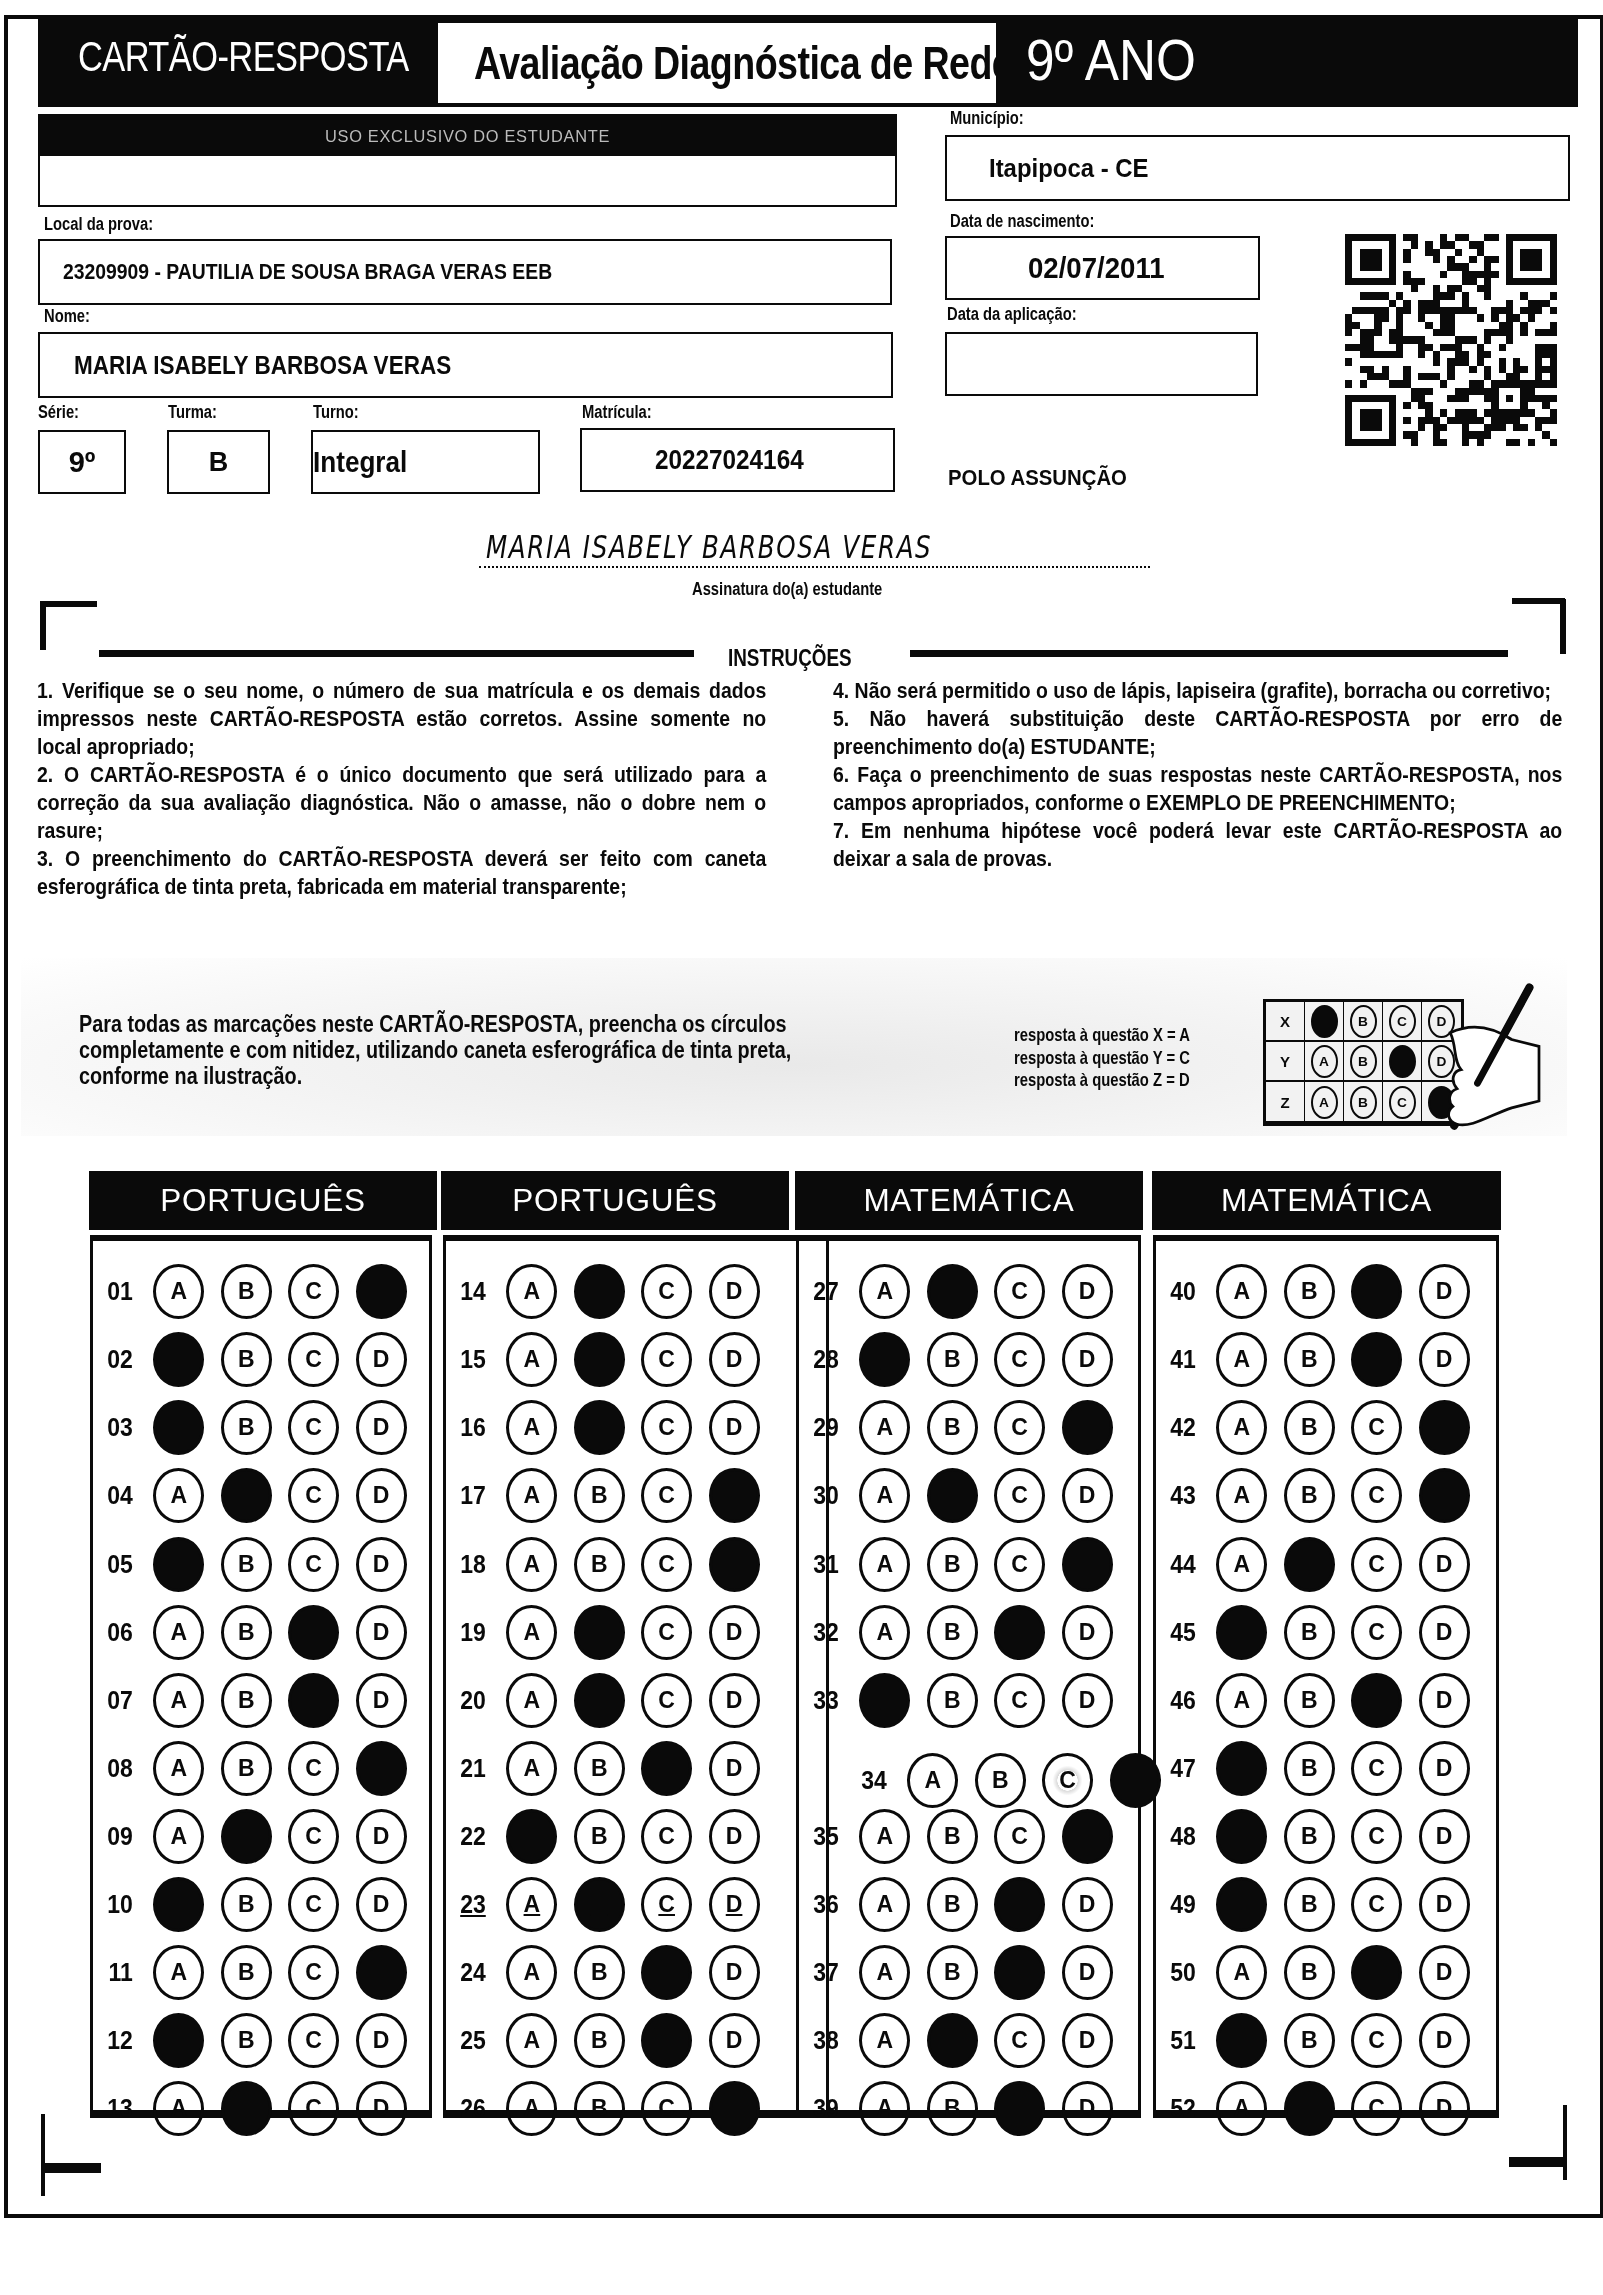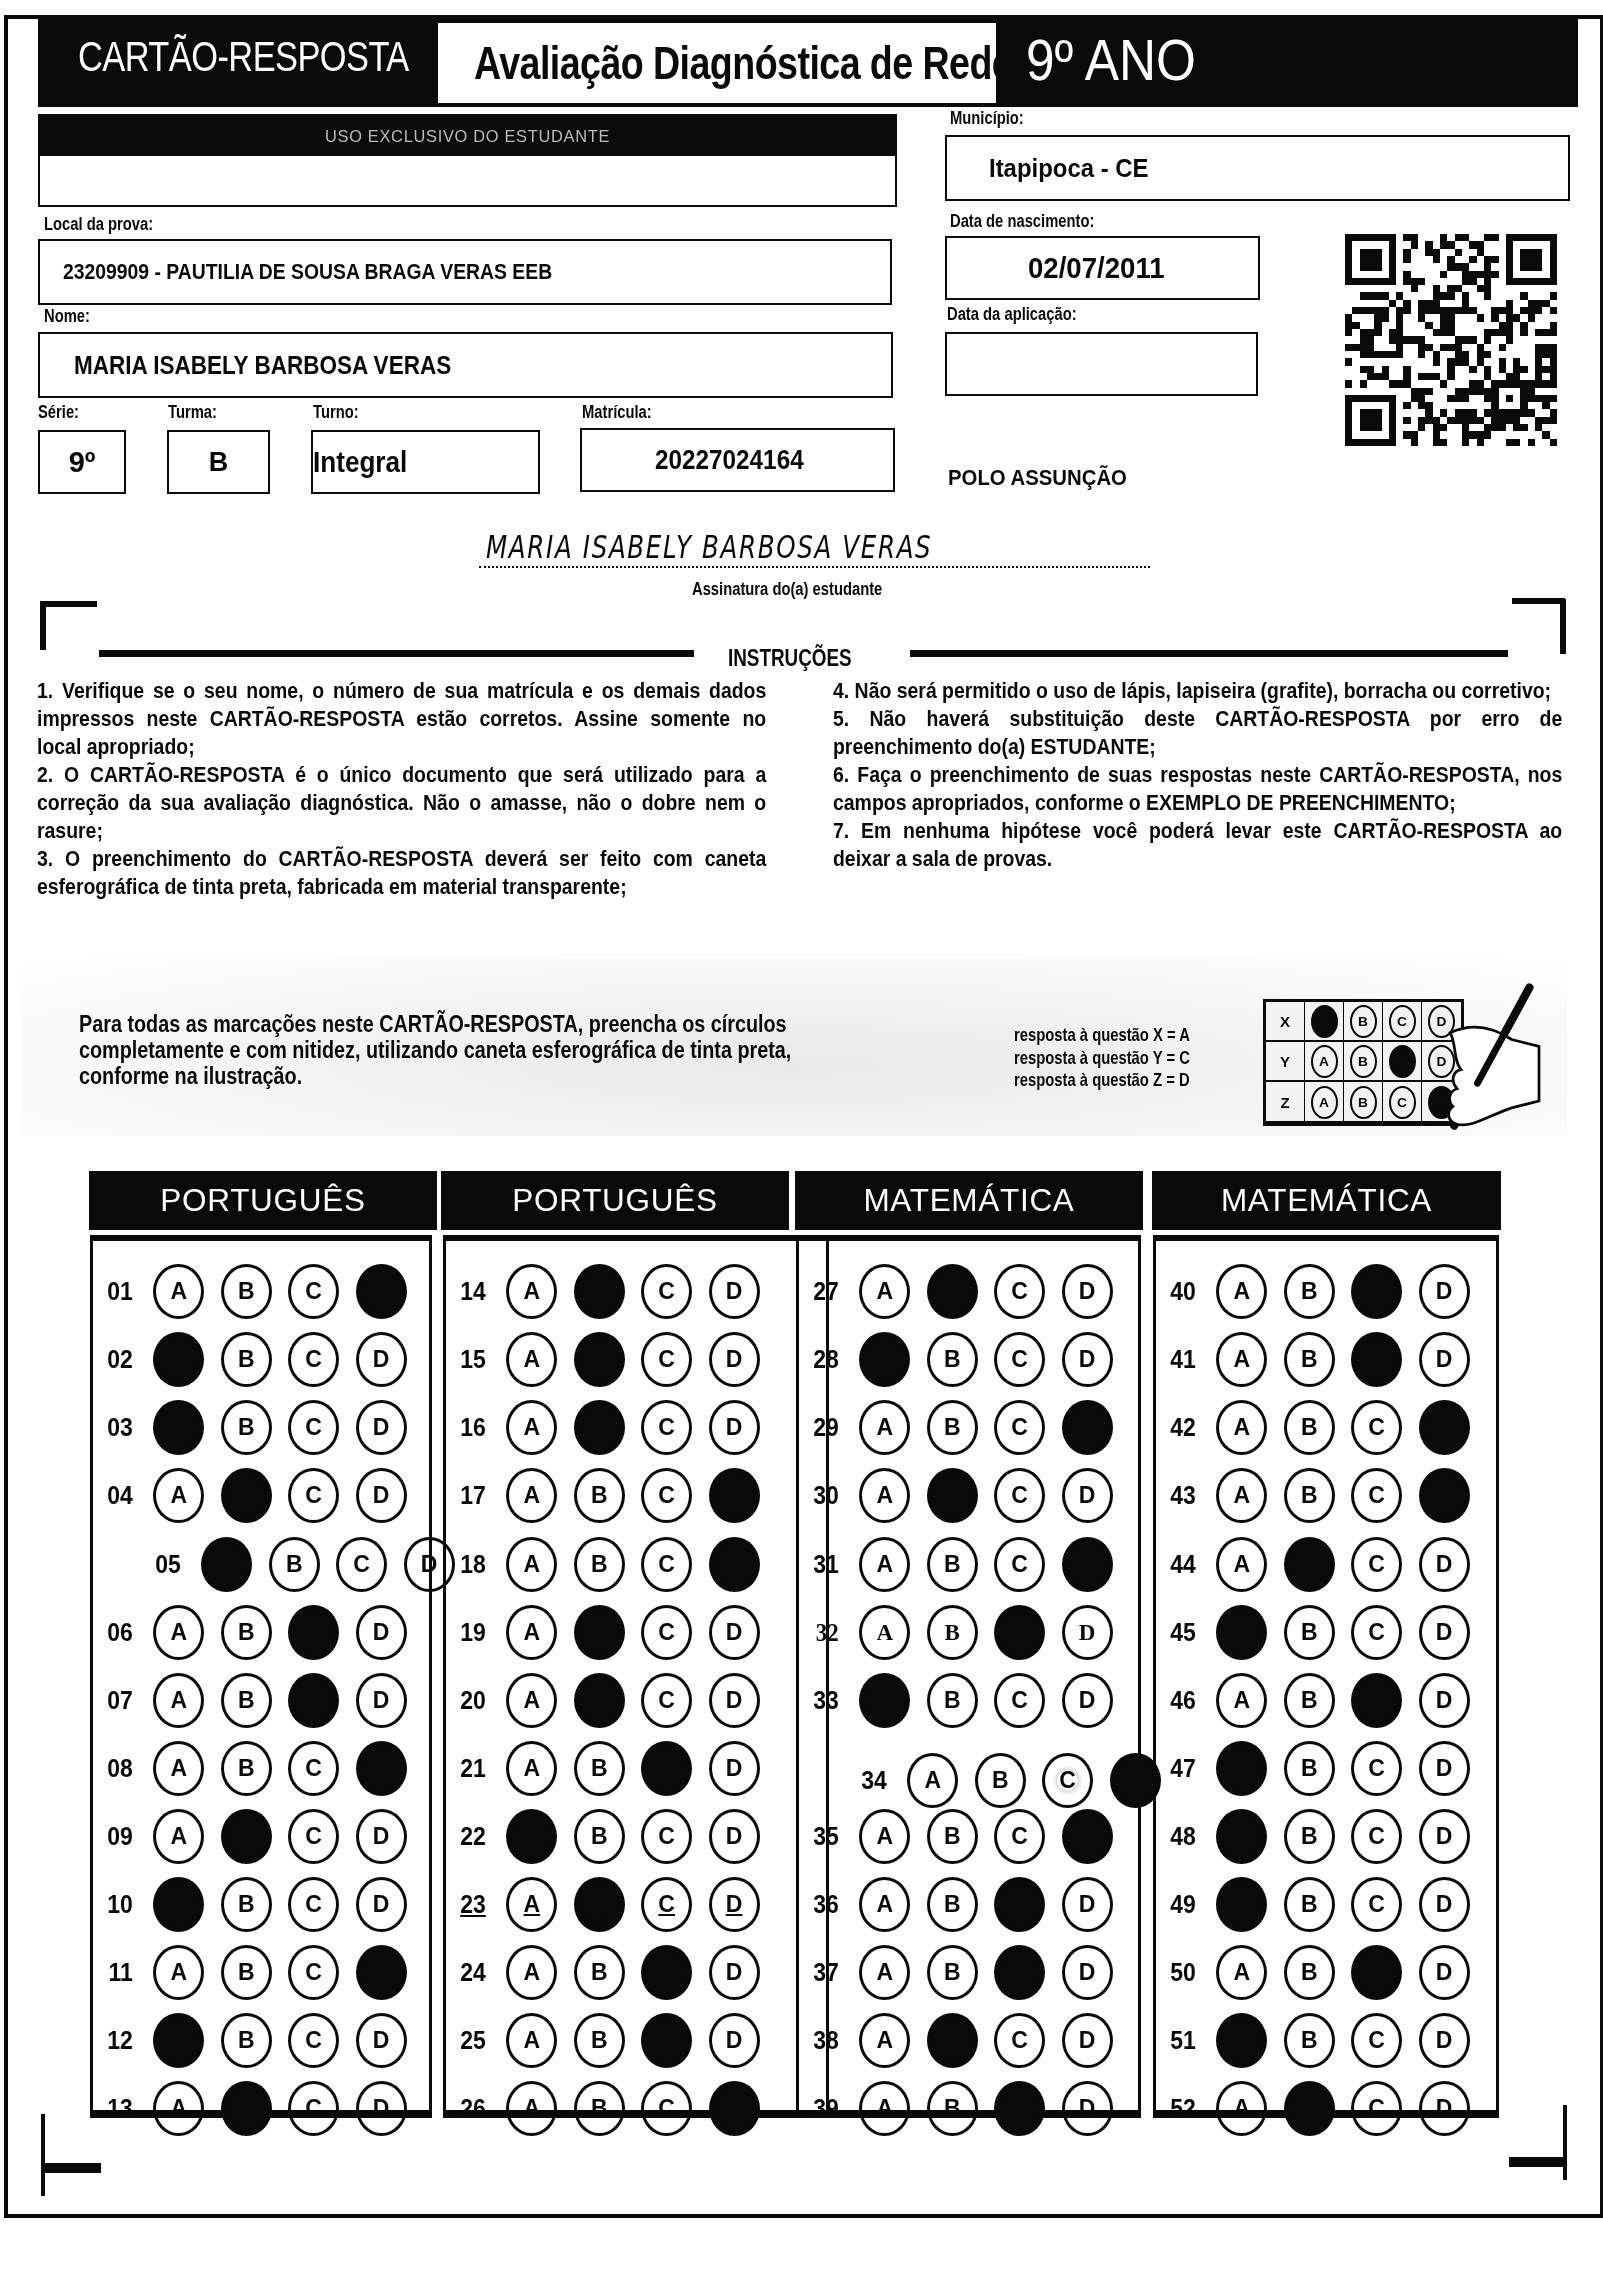--- a/index.html
+++ b/index.html
@@ -577,21 +577,21 @@
         <div class="bub">C</div>
         <div class="bub">D</div>
       </div>
       <div class="qrow" style="top: 227px;">
         <div class="qnum">04</div>
         <div class="bub">A</div>
         <div class="bub on">B</div>
         <div class="bub">C</div>
         <div class="bub">D</div>
       </div>
-      <div class="qrow" style="top: 296px; padding-left: 48px;">
+      <div class="qrow" style="top: 296px;">
         <div class="qnum">05</div>
         <div class="bub on">A</div>
         <div class="bub">B</div>
         <div class="bub">C</div>
         <div class="bub">D</div>
       </div>
       <div class="qrow" style="top: 364px;">
         <div class="qnum">06</div>
         <div class="bub">A</div>
         <div class="bub">B</div>
@@ -772,21 +772,21 @@
         <div class="bub">C</div>
         <div class="bub">D</div>
       </div>
       <div class="qrow" style="top: 296px;">
         <div class="qnum">31</div>
         <div class="bub">A</div>
         <div class="bub">B</div>
         <div class="bub">C</div>
         <div class="bub on">D</div>
       </div>
-      <div class="qrow" style="top: 364px; font-family: Liberation Serif, serif;">
+      <div class="qrow" style="top: 364px;">
         <div class="qnum">32</div>
         <div class="bub">A</div>
         <div class="bub">B</div>
         <div class="bub on">C</div>
         <div class="bub">D</div>
       </div>
       <div class="qrow" style="top: 432px;">
         <div class="qnum">33</div>
         <div class="bub on">A</div>
         <div class="bub">B</div>

